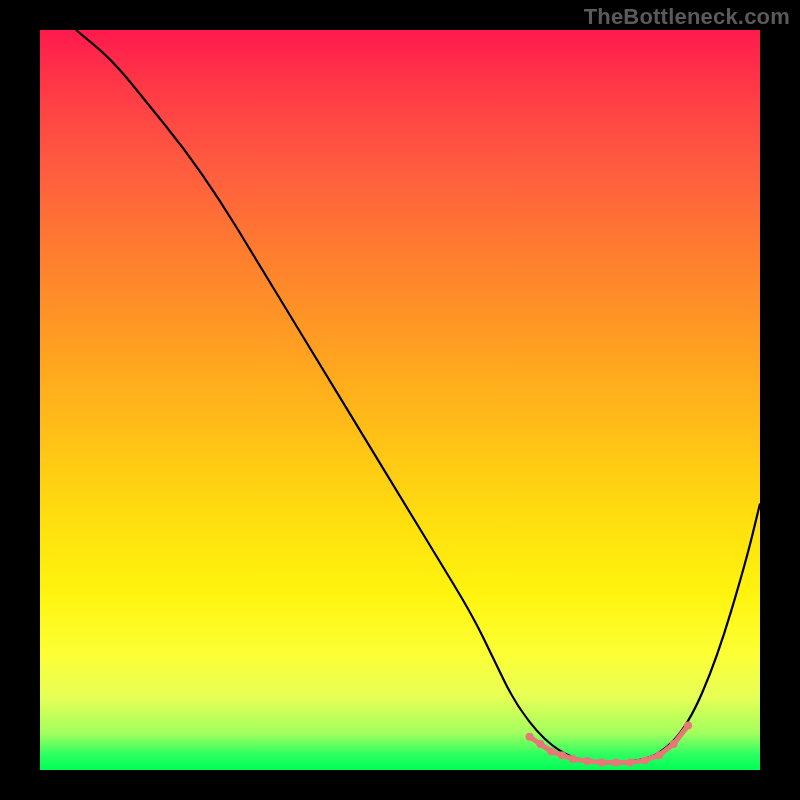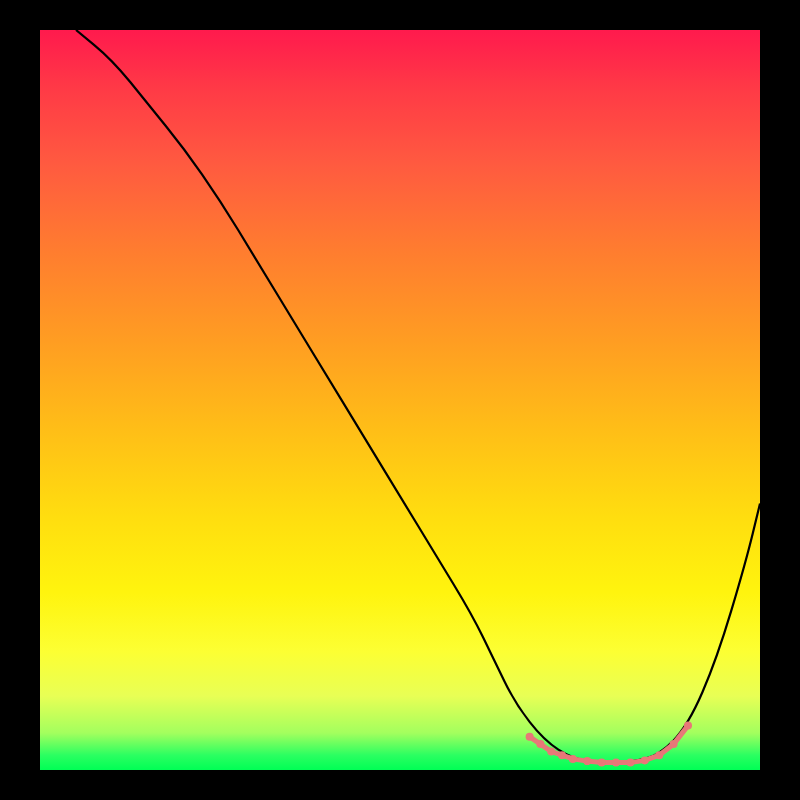--- a/index.html
+++ b/index.html
@@ -78,20 +78,21 @@
   }
   .highlight-dot {
     fill: #e77878;
   }
 </style>
 </head>
 <body>
 
 <div class="container">
 
+  <div class="watermark">TheBottleneck.com</div>
 
   <div class="plot-area">
     <div class="gradient-bg"></div>
 
     <svg class="curve" viewBox="0 0 720 740" preserveAspectRatio="none">
       <path id="main-curve" class="curve-path" d="M 36.0 0.0 Q 36.0 0.0 54.0 14.8 Q 72.0 29.6 90.0 51.8 Q 108.0 74.0 126.0 96.2 Q 144.0 118.4 162.0 144.3 Q 180.0 170.2 198.0 199.8 Q 216.0 229.4 234.0 259.0 Q 252.0 288.6 270.0 318.2 Q 288.0 347.8 306.0 377.4 Q 324.0 407.0 342.0 436.6 Q 360.0 466.2 378.0 495.8 Q 396.0 525.4 414.0 555.0 Q 432.0 584.6 442.8 606.8 Q 453.6 629.0 464.4 651.2 Q 475.2 673.4 489.6 691.9 Q 504.0 710.4 518.4 719.6 Q 532.8 728.9 547.2 730.8 Q 561.6 732.6 576.0 732.6 Q 590.4 732.6 604.8 728.9 Q 619.2 725.2 633.6 710.4 Q 648.0 695.6 662.4 662.3 Q 676.8 629.0 691.2 580.9 Q 705.6 532.8 712.8 503.2 T 720.0 473.6"></path>
       <g id="highlight-group">
           <path d="M 489.6 706.7 L 500.4 714.1 L 511.2 721.5 L 522.0 725.2 L 532.8 728.9 L 547.2 731.1 L 561.6 732.6 L 576.0 732.6 L 590.4 732.6 L 604.8 730.4 L 619.2 725.2 L 633.6 714.1 L 648.0 695.6" class="highlight-path"></path>
           <circle cx="489.6" cy="706.7" r="4" class="highlight-dot"></circle>
           <circle cx="500.4" cy="714.1" r="4" class="highlight-dot"></circle>

